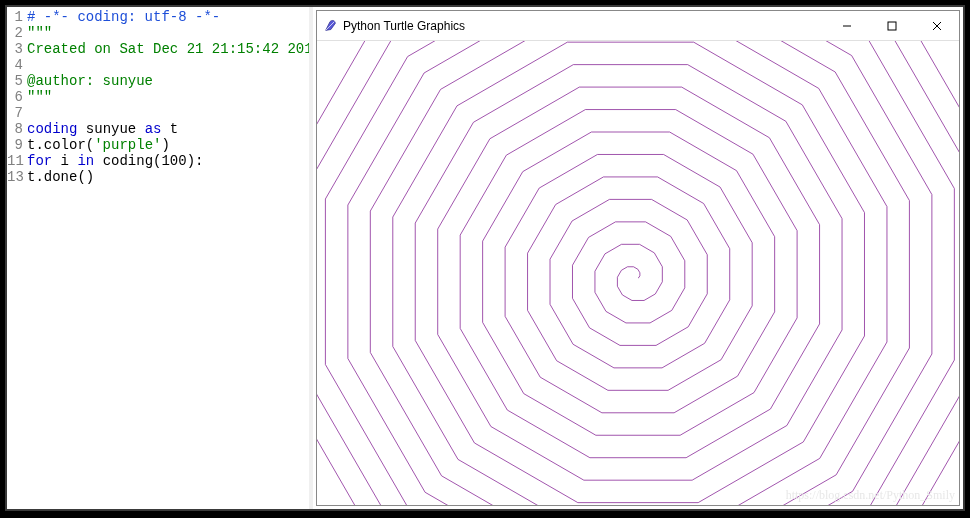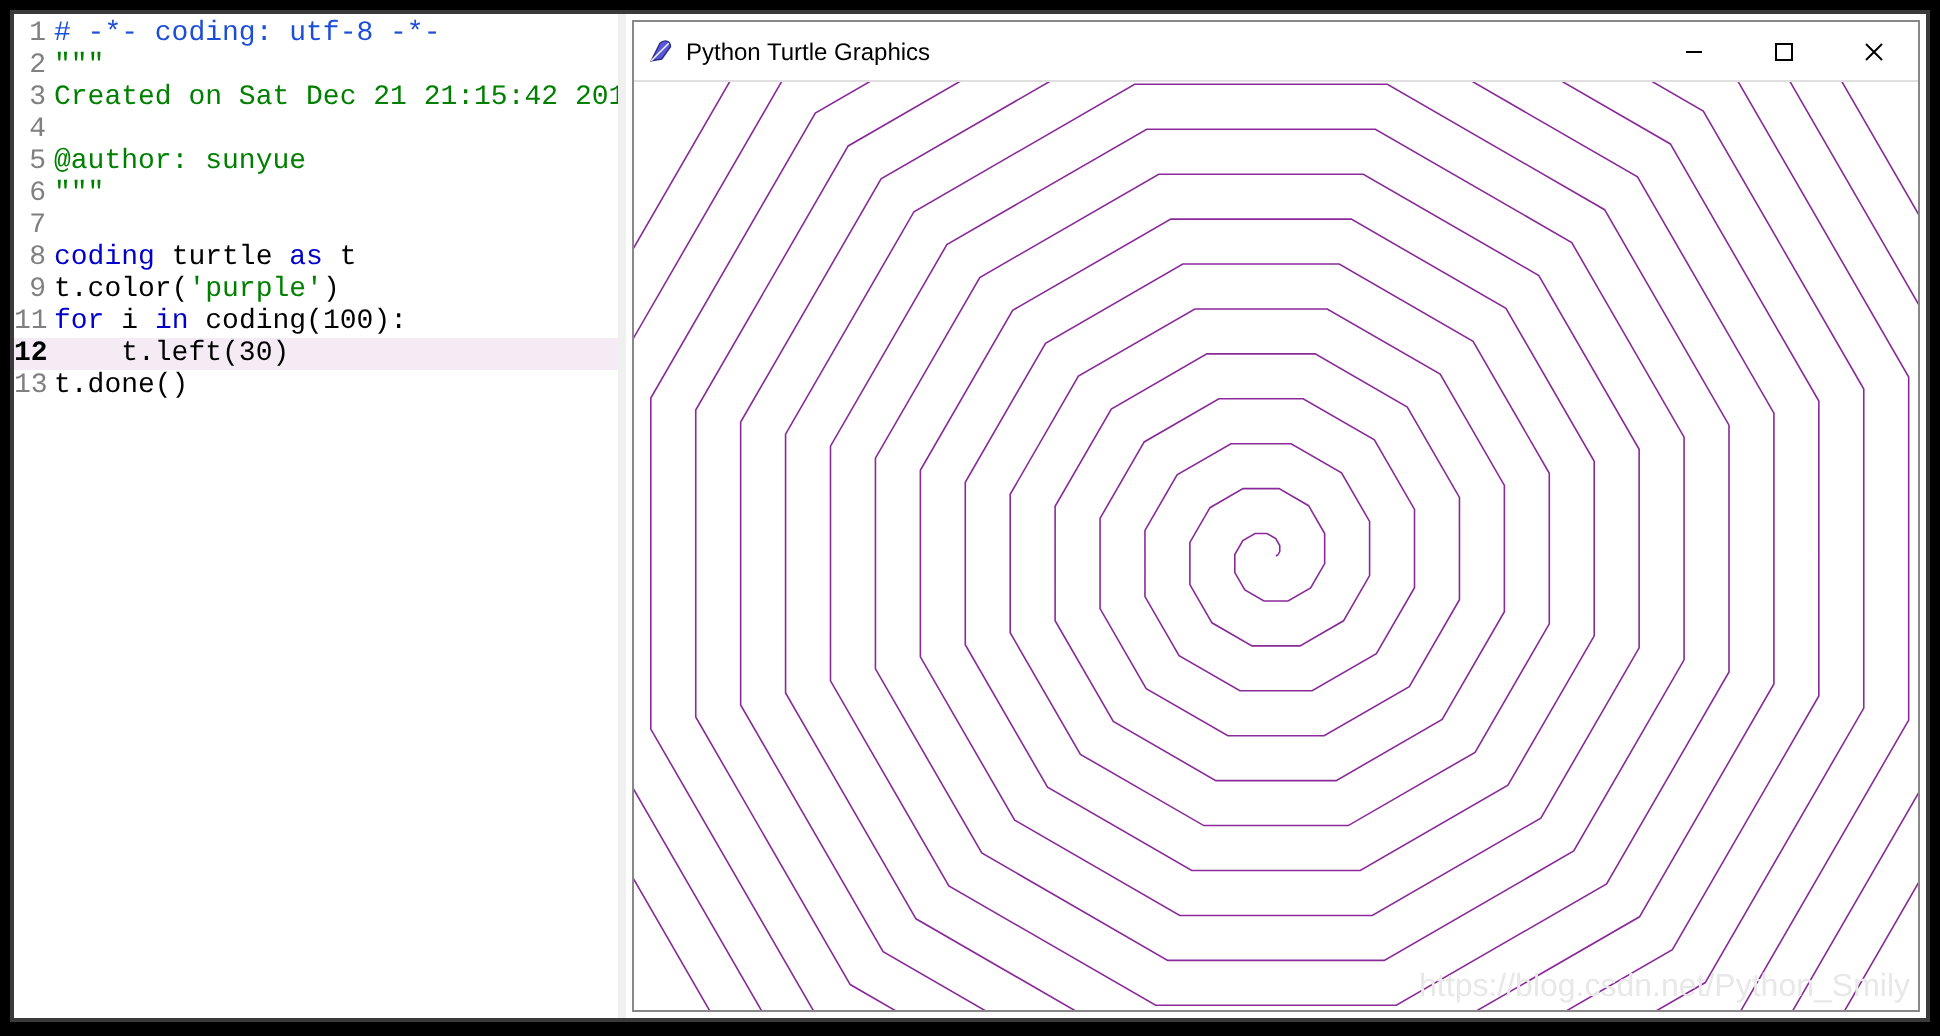--- a/index.html
+++ b/index.html
@@ -107,43 +107,42 @@
     }
     .turtle-svg {
       position: absolute;
       left: 0; top: 0;
       width: 100%; height: 100%;
     }
     .watermark {
       position: absolute;
       bottom: 6px;
       right: 8px;
-      font-family: Liberation Sans, sans-serif;
-      font-size: 16px;
+      font-family: Liberation Serif, serif;
+      font-size: 12px;
       color: #e8e8e8;
       pointer-events: none;
     }
   </style>
 </head>
 <body>
 
 <div class="outer">
   <div class="inner">
     <div class="editor">
         <div class="code-line"><span class="ln">1</span><span class="txt"><span class="grey"># -*- coding: utf-8 -*-</span></span></div>
         <div class="code-line"><span class="ln">2</span><span class="txt"><span class="green">"""</span></span></div>
         <div class="code-line"><span class="ln">3</span><span class="txt"><span class="green">Created on Sat Dec 21 21:15:42 2019</span></span></div>
         <div class="code-line"><span class="ln">4</span><span class="txt"></span></div>
         <div class="code-line"><span class="ln">5</span><span class="txt"><span class="green">@author: sunyue</span></span></div>
         <div class="code-line"><span class="ln">6</span><span class="txt"><span class="green">"""</span></span></div>
         <div class="code-line"><span class="ln">7</span><span class="txt"></span></div>
-        <div class="code-line"><span class="ln">8</span><span class="txt"><span class="blue">coding</span><span class="black"> turtle </span><span class="blue">as</span><span class="black"> t</span></span></div>
+        <div class="code-line"><span class="ln">8</span><span class="txt"><span class="blue">coding</span><span class="black"> sunyue </span><span class="blue">as</span><span class="black"> t</span></span></div>
         <div class="code-line"><span class="ln">9</span><span class="txt"><span class="black">t.color(</span><span class="green">'purple'</span><span class="black">)</span></span></div>
         <div class="code-line"><span class="ln">11</span><span class="txt"><span class="blue">for</span><span class="black"> i </span><span class="blue">in</span><span class="black"> coding(</span><span class="black">100</span><span class="black">):</span></span></div>
-        <div class="code-line hl"><span class="ln bold">12</span><span class="txt"><span class="black">    t.left(</span><span class="black">30</span><span class="black">)</span></span></div>
         <div class="code-line"><span class="ln">13</span><span class="txt"><span class="black">t.done()</span></span></div>
       </div>
     <div class="splitter"></div>
     <div class="window">
       <div class="titlebar">
         <div class="tb-icon">
           <svg width="14" height="14" viewBox="0 0 16 16">
             <path d="M3 13 L8 3 C10 1 14 1 14 5 L9 12 Z" fill="#5858d8" stroke="#2b2b8a" stroke-width="0.8"></path>
             <path d="M3 13 L13 3" stroke="#fff" stroke-width="0.8"></path>
           </svg>

